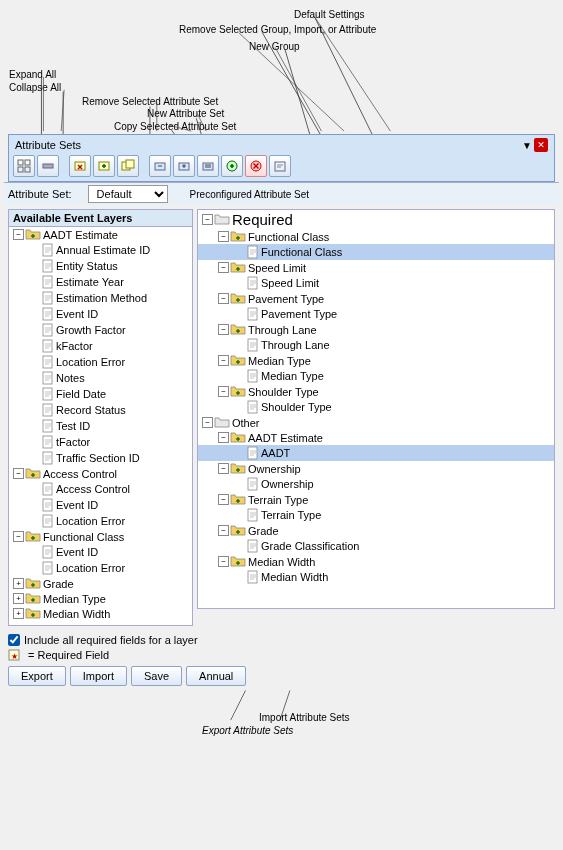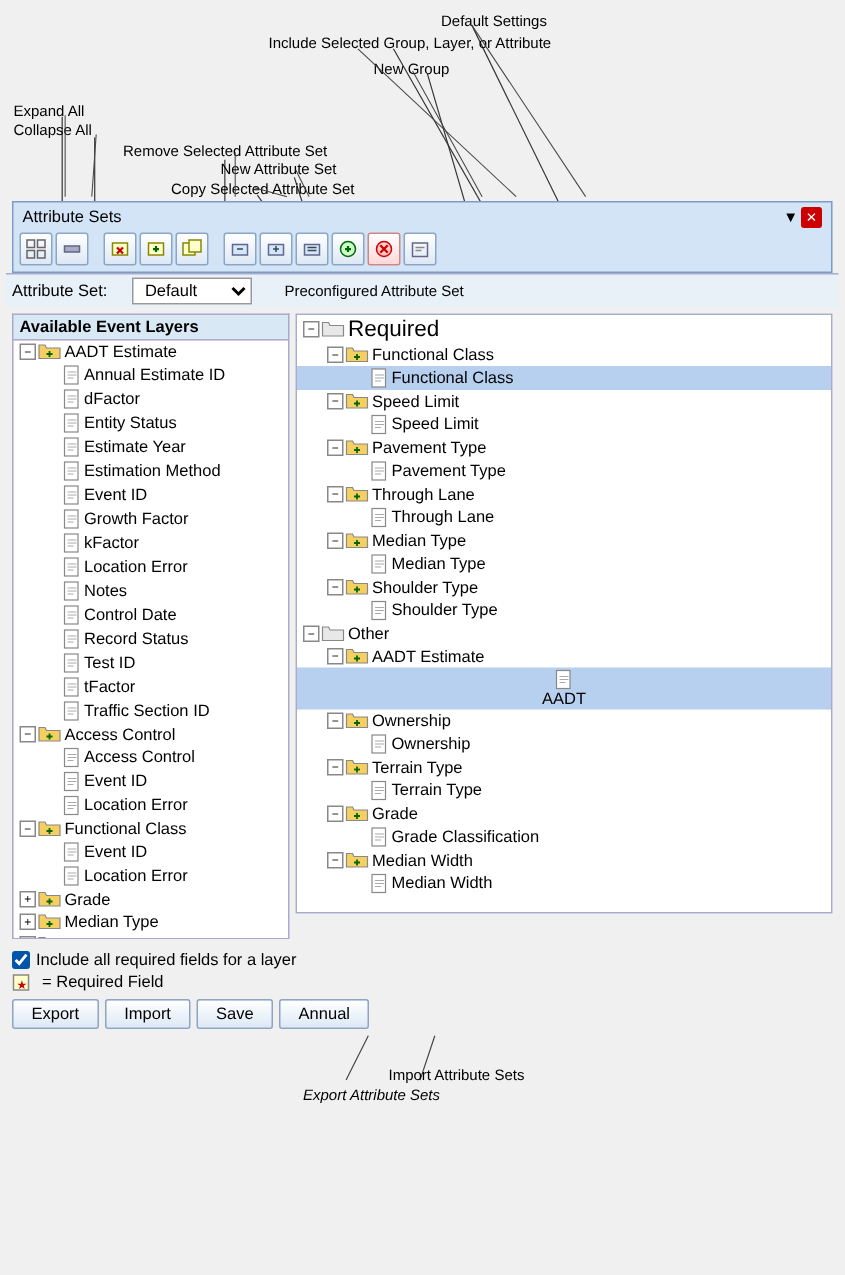--- a/index.html
+++ b/index.html
@@ -248,21 +248,21 @@
       <line x1="195" y1="115" x2="210" y2="162" stroke="#333" stroke-width="0.8"></line>
 
       <line x1="170" y1="127" x2="195" y2="162" stroke="#333" stroke-width="0.8"></line>
 
       <line x1="38" y1="74" x2="38" y2="162" stroke="#333" stroke-width="0.8"></line>
 
       <line x1="60" y1="88" x2="60" y2="162" stroke="#333" stroke-width="0.8"></line>
     </svg>
 
     <span class="annotation-label" style="left:290px;top:5px;">Default Settings</span>
-    <span class="annotation-label" style="left:175px;top:20px;">Include Selected Group, Layer, or Attribute</span>
+    <span class="annotation-label" style="left:175px;top:20px;">Remove Selected Group, Import, or Attribute</span>
     <span class="annotation-label" style="left:245px;top:37px;">New Group</span>
     <span class="annotation-label" style="left:5px;top:65px;">Expand All</span>
     <span class="annotation-label" style="left:5px;top:78px;">Collapse All</span>
     <span class="annotation-label" style="left:78px;top:92px;">Remove Selected Attribute Set</span>
     <span class="annotation-label" style="left:143px;top:104px;">New Attribute Set</span>
     <span class="annotation-label" style="left:110px;top:117px;">Copy Selected Attribute Set</span>
 
     <svg style="position:absolute;top:0;left:0;width:100%;height:100%;pointer-events:none;" viewBox="0 0 563 130">
       <line x1="315" y1="12" x2="392" y2="128" stroke="#444" stroke-width="0.7"></line>
       <line x1="238" y1="28" x2="345" y2="128" stroke="#444" stroke-width="0.7"></line>
@@ -403,31 +403,20 @@
           </div>
           <div class="tree-item">
             <span style="display:inline-block;width:20px;flex-shrink:0;"></span>
             <span style="width:12px;flex-shrink:0;"></span>
             <svg width="13" height="14" viewBox="0 0 13 14" style="flex-shrink:0;margin-right:2px;">
               <rect x="2" y="1" width="9" height="12" fill="white" stroke="#888" stroke-width="0.8"></rect>
               <line x1="4" y1="5" x2="10" y2="5" stroke="#aaa" stroke-width="0.7"></line>
               <line x1="4" y1="7" x2="10" y2="7" stroke="#aaa" stroke-width="0.7"></line>
               <line x1="4" y1="9" x2="8" y2="9" stroke="#aaa" stroke-width="0.7"></line>
             </svg>
-            <span style="font-size:11px;">dFactor</span>
-          </div>
-          <div class="tree-item">
-            <span style="display:inline-block;width:20px;flex-shrink:0;"></span>
-            <span style="width:12px;flex-shrink:0;"></span>
-            <svg width="13" height="14" viewBox="0 0 13 14" style="flex-shrink:0;margin-right:2px;">
-              <rect x="2" y="1" width="9" height="12" fill="white" stroke="#888" stroke-width="0.8"></rect>
-              <line x1="4" y1="5" x2="10" y2="5" stroke="#aaa" stroke-width="0.7"></line>
-              <line x1="4" y1="7" x2="10" y2="7" stroke="#aaa" stroke-width="0.7"></line>
-              <line x1="4" y1="9" x2="8" y2="9" stroke="#aaa" stroke-width="0.7"></line>
-            </svg>
             <span style="font-size:11px;">Entity Status</span>
           </div>
           <div class="tree-item">
             <span style="display:inline-block;width:20px;flex-shrink:0;"></span>
             <span style="width:12px;flex-shrink:0;"></span>
             <svg width="13" height="14" viewBox="0 0 13 14" style="flex-shrink:0;margin-right:2px;">
               <rect x="2" y="1" width="9" height="12" fill="white" stroke="#888" stroke-width="0.8"></rect>
               <line x1="4" y1="5" x2="10" y2="5" stroke="#aaa" stroke-width="0.7"></line>
               <line x1="4" y1="7" x2="10" y2="7" stroke="#aaa" stroke-width="0.7"></line>
               <line x1="4" y1="9" x2="8" y2="9" stroke="#aaa" stroke-width="0.7"></line>
@@ -502,21 +491,21 @@
           </div>
           <div class="tree-item">
             <span style="display:inline-block;width:20px;flex-shrink:0;"></span>
             <span style="width:12px;flex-shrink:0;"></span>
             <svg width="13" height="14" viewBox="0 0 13 14" style="flex-shrink:0;margin-right:2px;">
               <rect x="2" y="1" width="9" height="12" fill="white" stroke="#888" stroke-width="0.8"></rect>
               <line x1="4" y1="5" x2="10" y2="5" stroke="#aaa" stroke-width="0.7"></line>
               <line x1="4" y1="7" x2="10" y2="7" stroke="#aaa" stroke-width="0.7"></line>
               <line x1="4" y1="9" x2="8" y2="9" stroke="#aaa" stroke-width="0.7"></line>
             </svg>
-            <span style="font-size:11px;">Control Date</span>
+            <span style="font-size:11px;">Field Date</span>
           </div>
           <div class="tree-item">
             <span style="display:inline-block;width:20px;flex-shrink:0;"></span>
             <span style="width:12px;flex-shrink:0;"></span>
             <svg width="13" height="14" viewBox="0 0 13 14" style="flex-shrink:0;margin-right:2px;">
               <rect x="2" y="1" width="9" height="12" fill="white" stroke="#888" stroke-width="0.8"></rect>
               <line x1="4" y1="5" x2="10" y2="5" stroke="#aaa" stroke-width="0.7"></line>
               <line x1="4" y1="7" x2="10" y2="7" stroke="#aaa" stroke-width="0.7"></line>
               <line x1="4" y1="9" x2="8" y2="9" stroke="#aaa" stroke-width="0.7"></line>
             </svg>
@@ -811,21 +800,21 @@
           <div class="tree-item">
             <span style="display:inline-block;width:20px;flex-shrink:0;"></span>
             <span style="width:11px;height:11px;border:1px solid #888;background:white;display:inline-flex;align-items:center;justify-content:center;font-size:8px;cursor:pointer;flex-shrink:0;margin-right:1px;">−</span>
             <svg width="16" height="13" viewBox="0 0 16 13" style="flex-shrink:0;margin-right:2px;">
               <path d="M1,2 L5,2 L6,4 L15,4 L15,11 L1,11 Z" fill="#f5d060" stroke="#888" stroke-width="0.8"></path>
               <line x1="8" y1="6" x2="8" y2="10" stroke="#060" stroke-width="1.2"></line>
               <line x1="6" y1="8" x2="10" y2="8" stroke="#060" stroke-width="1.2"></line>
             </svg>
             <span style="font-size:11px;">AADT Estimate</span>
           </div>
-          <div class="tree-item" style="background: rgb(184, 208, 240); flex-direction: column;">
+          <div class="tree-item" style="background: rgb(184, 208, 240);">
             <span style="display:inline-block;width:36px;flex-shrink:0;"></span>
             <span style="width:12px;flex-shrink:0;"></span>
             <svg width="13" height="14" viewBox="0 0 13 14" style="flex-shrink:0;margin-right:2px;">
               <rect x="2" y="1" width="9" height="12" fill="white" stroke="#888" stroke-width="0.8"></rect>
               <line x1="4" y1="5" x2="10" y2="5" stroke="#aaa" stroke-width="0.7"></line>
               <line x1="4" y1="7" x2="10" y2="7" stroke="#aaa" stroke-width="0.7"></line>
               <line x1="4" y1="9" x2="8" y2="9" stroke="#aaa" stroke-width="0.7"></line>
             </svg>
             <span style="font-size:11px;">AADT</span>
           </div>

